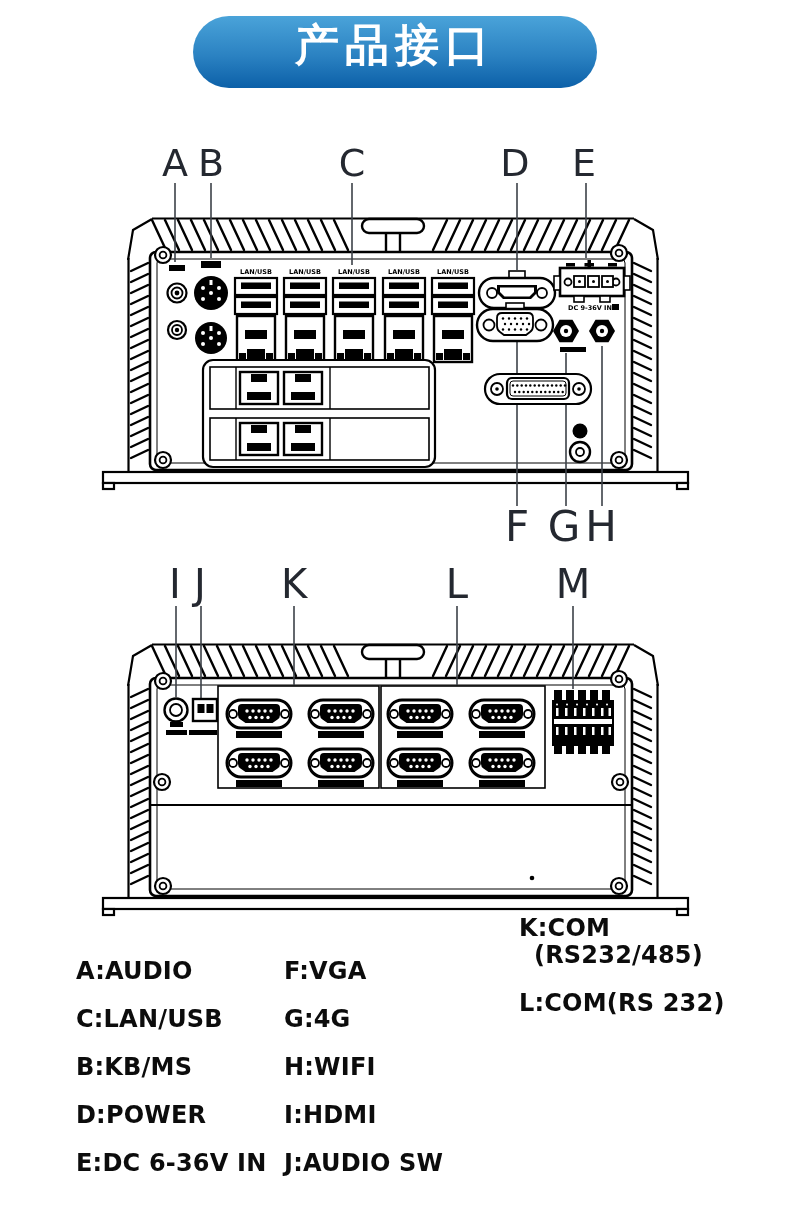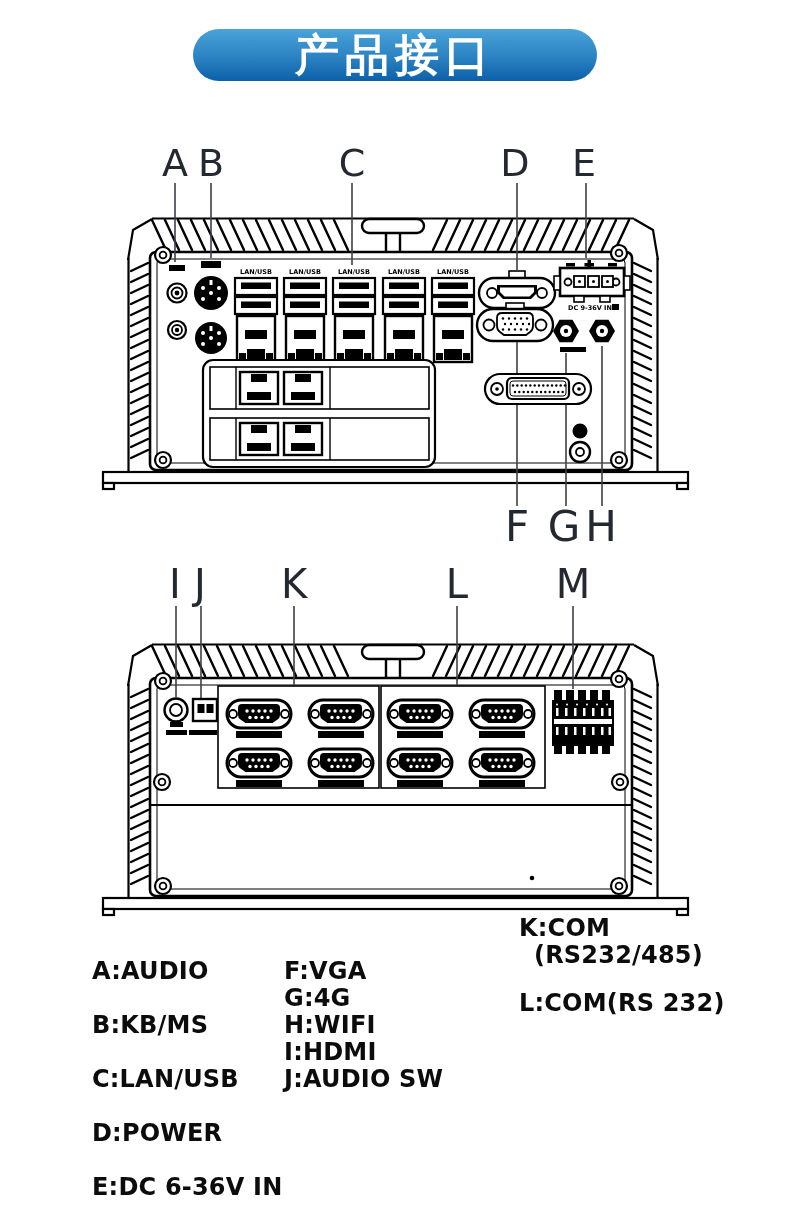--- a/index.html
+++ b/index.html
@@ -1,20 +1,20 @@
 <!DOCTYPE html>
 <html style="--banner-top: #4AA3D9; --banner-bottom: #0C60A8;"><head>
 <meta charset="utf-8">
 <style>
   html,body{margin:0;padding:0;background:#ffffff;}
   .canvas{position:relative;width:790px;height:1213px;background:#ffffff;overflow:hidden;
           font-family:"DejaVu Sans",sans-serif;}
-  .banner{position:absolute;left:193px;top:29px;width:404px;height:52px;border-radius:40px;
+  .banner{position:absolute;left:193px;top:16px;width:404px;height:72px;border-radius:40px;
           background:linear-gradient(180deg,var(--banner-top,#4AA3D9) 0%,#2b82c2 55%,var(--banner-bottom,#0C60A8) 100%);
-          display:flex;align-items:center;justify-content:center;}
+          display:flex;justify-content:center;}
   .banner-title{color:#ffffff;font-size:44px;font-weight:700;letter-spacing:6px;}
   .diagram-svg{position:absolute;left:0;top:0;}
   
   .s1{stroke:#000;stroke-width:1;fill:none}
   .s14{stroke:#000;stroke-width:1.4;fill:none}
   .s16{stroke:#000;stroke-width:1.6;fill:#fff}
   .s18f{stroke:#000;stroke-width:1.8;fill:#fff}
   .s2{stroke:#000;stroke-width:2.2;fill:none}
   .s2f{stroke:#000;stroke-width:2.2;fill:#fff}
   .s24f{stroke:#000;stroke-width:2.4;fill:#fff}
@@ -24,22 +24,22 @@
   .wht{fill:#fff;stroke:none}
   .leader{stroke:#3c4148;stroke-width:1.6}
   .callout{fill:#242830;font-size:38px;font-family:"DejaVu Sans",sans-serif}
   .callout.lg{font-size:42px}
   .callout.md{font-size:40px}
   .microtext{font-family:"DejaVu Sans",sans-serif;font-size:6.5px;font-weight:700;fill:#000}
   
   .legend-col{position:absolute;display:flex;flex-direction:column;}
   .legend-item{font-family:"DejaVu Sans",sans-serif;font-size:24px;font-weight:700;color:#0c0c0c;
                line-height:27px;letter-spacing:0.2px;white-space:nowrap;}
-  .col1{left:92px;top:958px;gap:27px}
-  .col2{left:284px;top:958px;}
+  .col1{left:76px;top:958px;gap:21px}
+  .col2{left:284px;top:958px;gap:21px}
   .col3{left:519px;top:915px}
   .col3 .legend-item:nth-child(2){margin-left:15px}
   .col3 .legend-item:nth-child(3){margin-top:21px}
   .col3 .legend-item:nth-child(4){margin-top:19px}
 </style>
 </head>
 <body>
 
 <div class="canvas">
 
@@ -451,22 +451,22 @@
       <use href="#screw" x="162" y="782"></use>
       <use href="#screw" x="620" y="782"></use>
       <line x1="150" y1="805" x2="632" y2="805" class="s2"></line>
       <circle cx="532" cy="878" r="2.3" class="blk"></circle>
     </g>
   </svg>
 
   <div>
     <div class="legend-col col1">
       <div class="legend-item">A:AUDIO</div>
+      <div class="legend-item">C:LAN/USB</div>
       <div class="legend-item">B:KB/MS</div>
-      <div class="legend-item">C:LAN/USB</div>
       <div class="legend-item">D:POWER</div>
       <div class="legend-item">E:DC 6-36V IN</div>
     </div>
     <div class="legend-col col2">
       <div class="legend-item">F:VGA</div>
       <div class="legend-item">G:4G</div>
       <div class="legend-item">H:WIFI</div>
       <div class="legend-item">I:HDMI</div>
       <div class="legend-item">J:AUDIO SW</div>
     </div>

